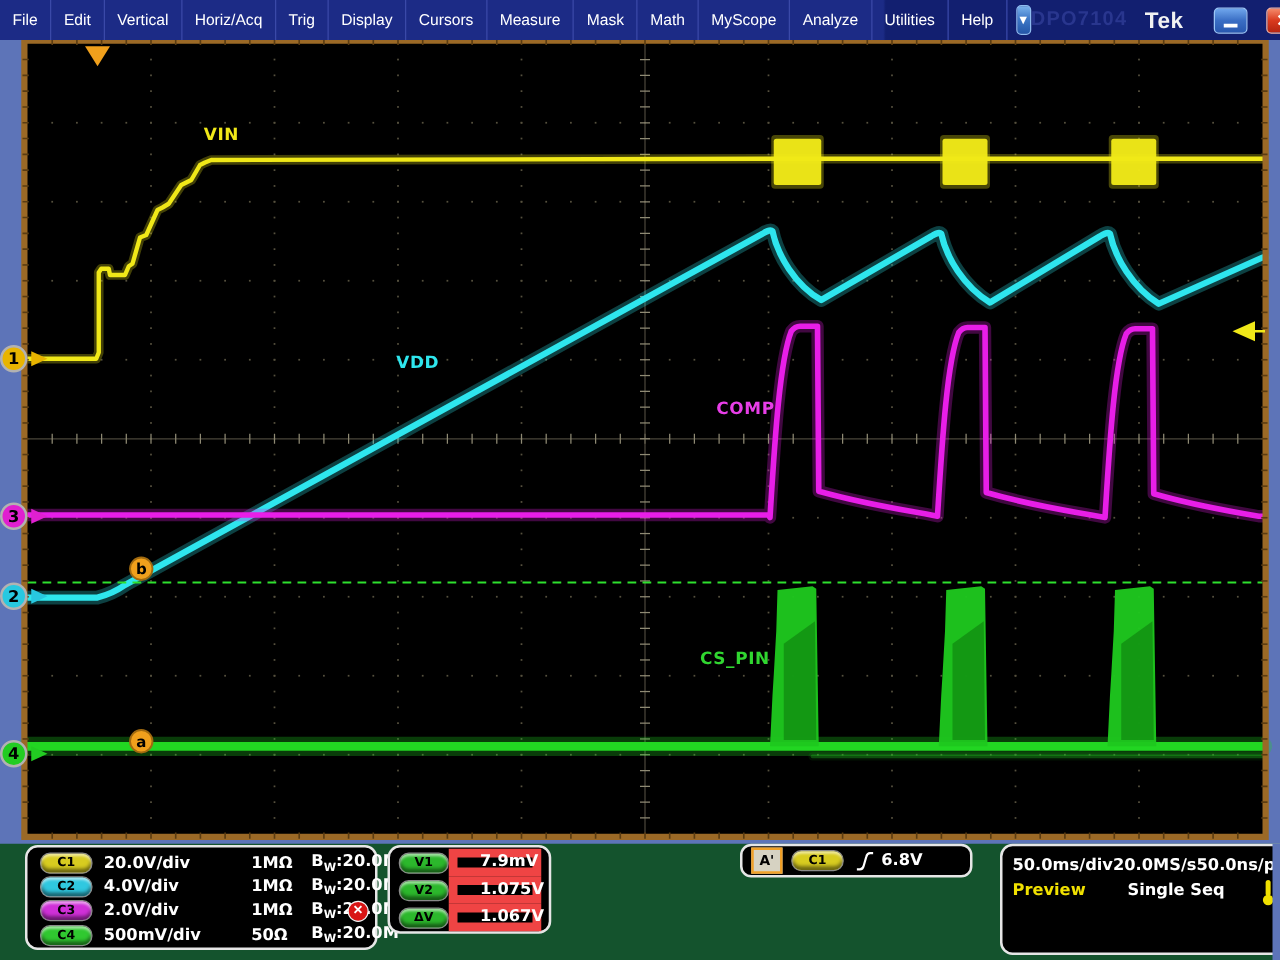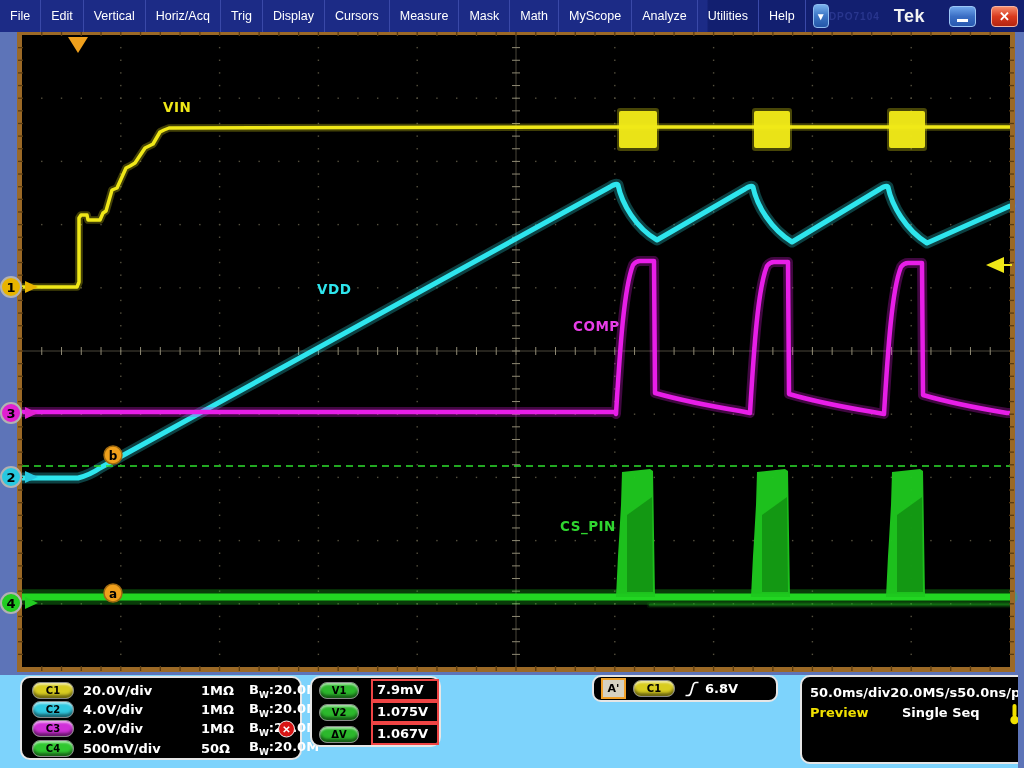--- a/index.html
+++ b/index.html
@@ -10,35 +10,35 @@
   .menubar{position:absolute;top:0;left:0;width:1024px;height:32px;
            background:linear-gradient(90deg,#1c2b86 0,#1c2b86 69%,#121f70 69.2%,#121f70 100%);
            display:flex;align-items:center;}
   .menu-items{display:flex;height:32px;align-items:stretch;}
   .menu-item{padding:0 10px;display:flex;align-items:center;color:#fff;font-size:12.5px;
              border-right:1px solid #3a49a8;cursor:default;white-space:nowrap;}
   .menu-drop{margin-left:7px;width:26px;height:24px;border:1px solid #8fbcf0;border-radius:4px;
              background:linear-gradient(180deg,#7ab2ec 0%,#3f79c8 45%,#2356a8 100%);
              color:#fff;font-size:10px;display:flex;align-items:center;justify-content:center;padding:0;}
   .title-zone{flex:1;display:flex;align-items:center;justify-content:flex-end;height:100%;}
-  .model{color:#29368e;font-size:10px;font-weight:bold;margin-right:14px;letter-spacing:1px;}
+  .model{color:#29368e;font-size:16px;font-weight:bold;margin-right:14px;letter-spacing:1px;}
   .logo{color:#f2f2f2;font-size:18px;font-weight:bold;letter-spacing:.5px;margin-right:24px;}
   .btn-min,.btn-close{width:27px;height:21px;border-radius:4px;margin-right:15px;padding:0;
              display:flex;align-items:flex-end;justify-content:center;}
   .btn-min{border:1px solid #9cc6f6;background:linear-gradient(180deg,#6fa6ec 0%,#3a6ec4 50%,#2858b0 100%);}
   .minbar{display:block;width:11px;height:3px;background:#fff;margin-bottom:4px;}
   .btn-close{border:1px solid #f4b4a4;background:linear-gradient(180deg,#f58a6a 0%,#d93a1e 50%,#b42410 100%);
              align-items:center;color:#fff;font-weight:bold;font-size:13px;margin-right:6px;}
 
   
   .workspace{position:absolute;top:32px;left:0;width:1024px;height:728px;background:#5d74b8;}
   #plot-svg{position:absolute;top:0;left:0;}
 
   
-  .bottombar{position:absolute;top:675px;left:0;width:1024px;height:93px;background:#7dd3fc;}
+  .bottombar{position:absolute;top:675px;left:0;width:1024px;height:93px;background:#14532d;}
   .right-strip{position:absolute;right:0;top:0;width:6px;height:93px;background:#5d74b8;}
   .panel{position:absolute;background:#000;border:2px solid #e6e6e6;border-radius:10px;box-sizing:border-box;}
   .rotext{font-family:"DejaVu Sans",sans-serif;font-weight:bold;font-size:13px;color:#fff;}
 
   .vert-panel{left:20px;top:1px;width:282px;height:84px;padding:3px 0;}
   .chrow{display:flex;align-items:center;height:19.2px;position:relative;}
   .pill{width:40px;height:15px;border-radius:8px;margin-left:10px;flex:0 0 40px;
         display:flex;align-items:center;justify-content:center;
         font-family:"DejaVu Sans",sans-serif;font-size:10px;font-weight:bold;color:#000;
         border:1px solid #8a8a8a;
@@ -50,22 +50,22 @@
        background:#d81414;border:1px solid #f2f2f2;color:#fff;font-size:10px;font-weight:bold;
        display:flex;align-items:center;justify-content:center;}
 
   .curs-panel{left:310px;top:1px;width:131px;height:71px;padding-top:1px;}
   .crow{display:flex;align-items:center;height:22.2px;}
   .cpill{width:38px;height:15px;border-radius:8px;margin-left:7px;flex:0 0 38px;
         display:flex;align-items:center;justify-content:center;
         font-family:"DejaVu Sans",sans-serif;font-size:10px;font-weight:bold;color:#000;
         border:1px solid #8a8a8a;
         box-shadow:inset 0 2px 2px rgba(255,255,255,.55), inset 0 -3px 3px rgba(0,0,0,.5);}
-  .cell{box-sizing:border-box;width:74px;height:22.2px;margin-left:12px;border:2px solid #ef4444;margin-top:-1px;
-        display:flex;align-items:center;padding-left:4px;}
+  .cell{box-sizing:border-box;width:74px;height:22.2px;margin-left:0;border:7px solid #ef4444;margin-top:-1px;
+        display:flex;align-items:center;padding-left:18px;}
 
   .trig-panel{left:592px;top:0;width:186px;height:27px;border-radius:9px;display:flex;align-items:center;}
   .trig-src{margin-left:7px;width:21px;height:17px;background:#d6d2c2;border:2px solid #f0a028;
             display:flex;align-items:center;justify-content:center;
             font-family:"DejaVu Sans",sans-serif;font-size:11px;font-weight:bold;color:#000;}
   .tpill{margin-left:7px;}
   .slope{margin-left:9px;display:flex;align-items:center;}
   .tlevel{margin-left:5px;}
 
   .horiz-panel{left:800px;top:0;width:233px;height:89px;padding:5px 8px;}

